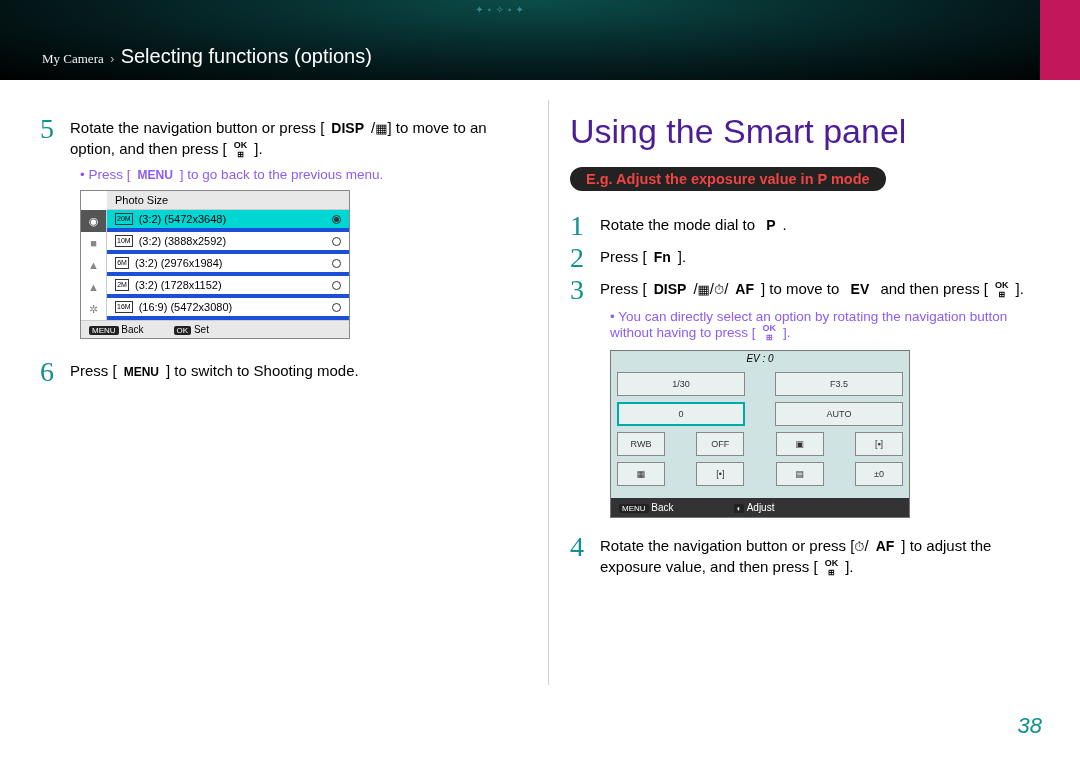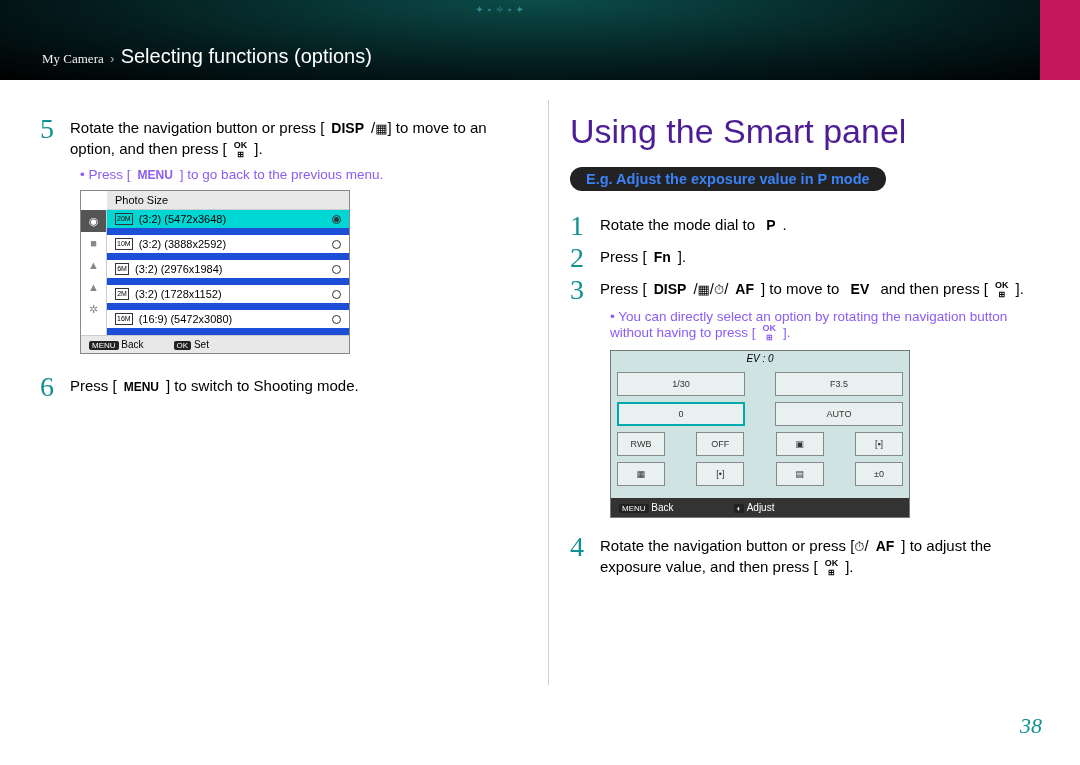--- a/index.html
+++ b/index.html
@@ -101,21 +101,21 @@
     border-bottom: 1px solid #ccc;
     font-size:11px;
   }
   .cam-menu-body { display:flex; }
   .cam-tabs { width:26px; background:#fff; border-right:1px solid #ccc; }
   .cam-tab { height:22px; display:flex; align-items:center; justify-content:center; font-size:11px; color:#888; }
   .cam-tab.sel { background:#555; color:#fff; }
   .cam-rows { flex:1; }
   .cam-row {
     display:flex; align-items:center; padding:3px 8px;
-    border-bottom:7px solid #1d4ed8; justify-content:space-between;
+    border-bottom:4px solid #1d4ed8; justify-content:space-between;
   }
   .cam-row.sel { background:#00d6d3; }
   .cam-row-left { display:flex; align-items:center; gap:6px; }
   .ps-icon {
     border:1px solid #333; font-size:7px; padding:0 1px; line-height:10px;
     min-width:14px; text-align:center;
   }
   .radio { width:9px; height:9px; border:1px solid #333; border-radius:50%; }
   .radio.on::after { content:""; display:block; width:5px; height:5px; background:#333; border-radius:50%; margin:1px; }
   .cam-foot {
@@ -125,21 +125,21 @@
   .foot-key { background:#222; color:#fff; padding:0 3px; font-size:8px; border-radius:2px; }
 
   .section-title {
     color: #4c1d95;
     font-size: 34px;
     font-weight: 400;
     margin: 4px 0 8px;
   }
   .body-text { font-size: 14.5px; line-height:19px; margin-bottom:14px; }
   .pill {
-    background:#222; color:#3b82f6; border-radius:14px;
+    background:#222; color:#ef4444; border-radius:14px;
     padding:4px 16px; font-size:14.5px; font-weight:600;
     display:inline-block; margin:8px 0 14px;
   }
 
   
   .sp {
     width: 300px; border:1px solid #777; margin: 4px 0 0 40px;
     background:#cfe3e3;
     font-size:10px;
   }
@@ -153,21 +153,21 @@
   }
   .sp-cell.wide { width:128px; }
   .sp-cell.sel { border:2px solid #0aa; }
   .sp-foot {
     background:#333; color:#fff; padding:4px 8px;
     display:flex; gap:60px; font-size:10px;
   }
 
   .page-num {
     position:absolute; bottom:26px; right:38px;
-    font-family: Liberation Serif, serif; font-style:italic;
+    font-family: Liberation Sans, sans-serif; font-style:italic;
     color:#109090; font-size:22px;
   }
   .sparkles {
     position:absolute; top:4px; left:44%;
     color:#6cd; font-size:10px; opacity:.5;
   }
 </style>
 </head>
 <body>
 

